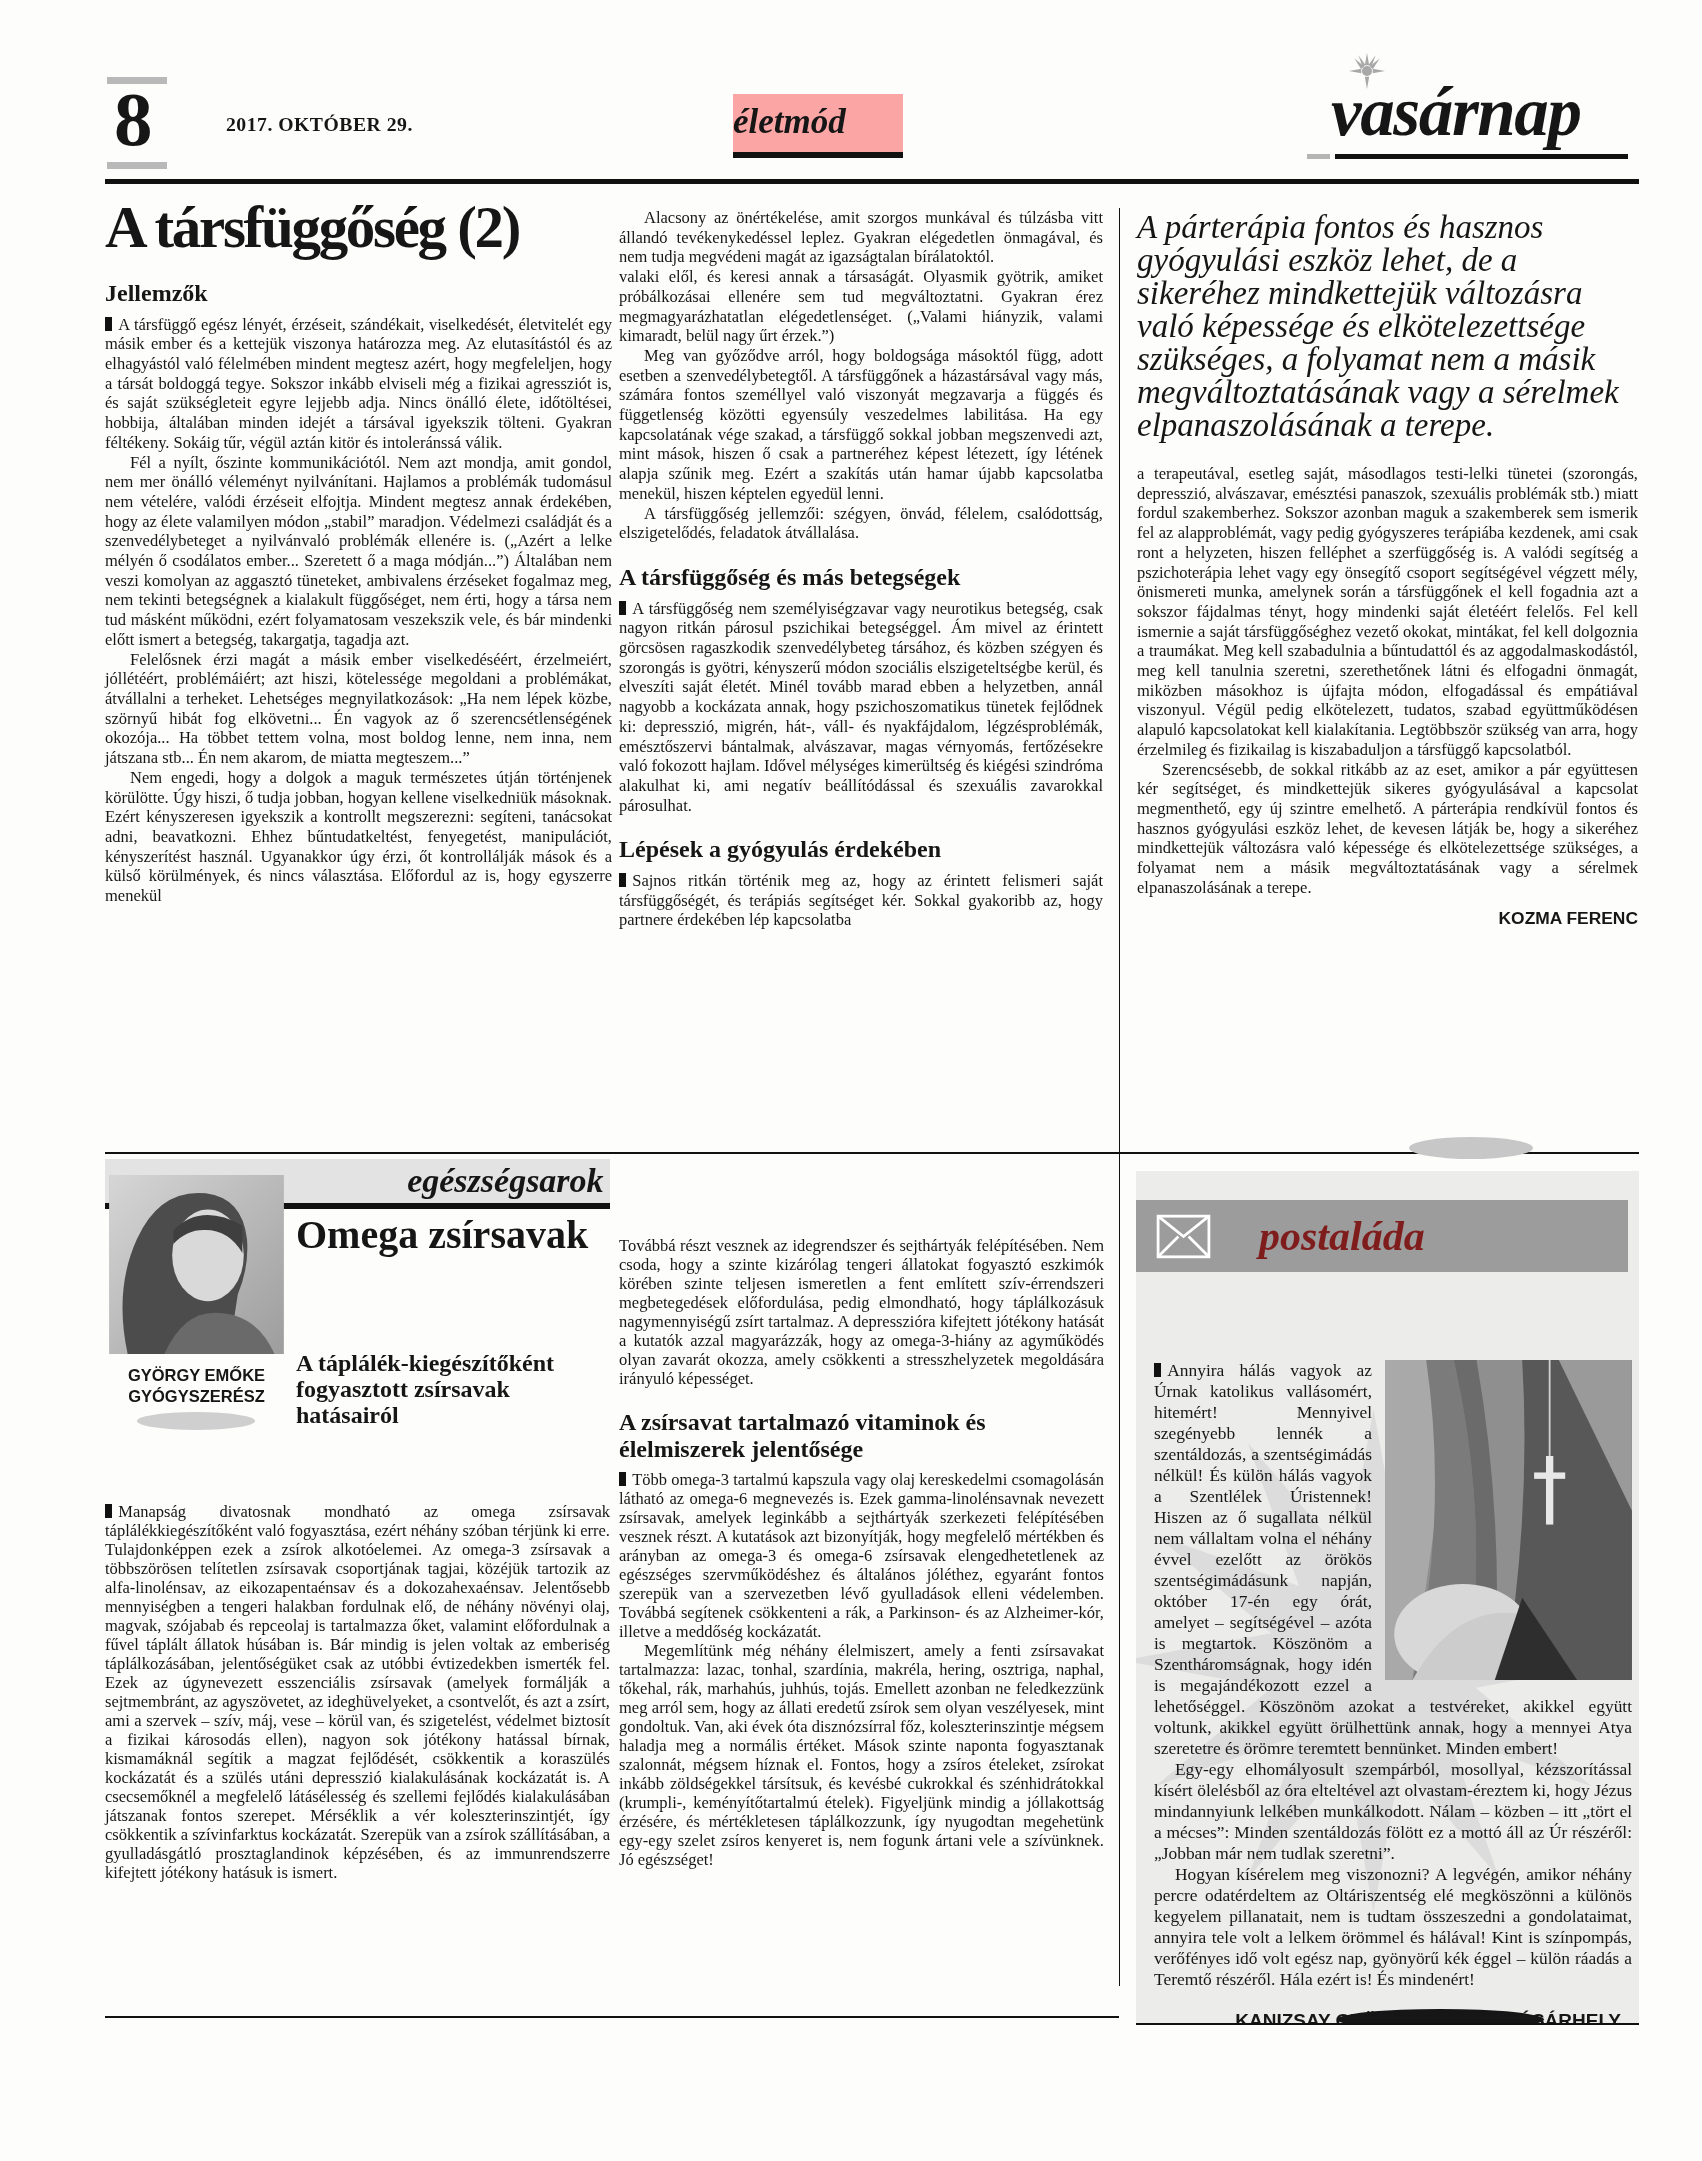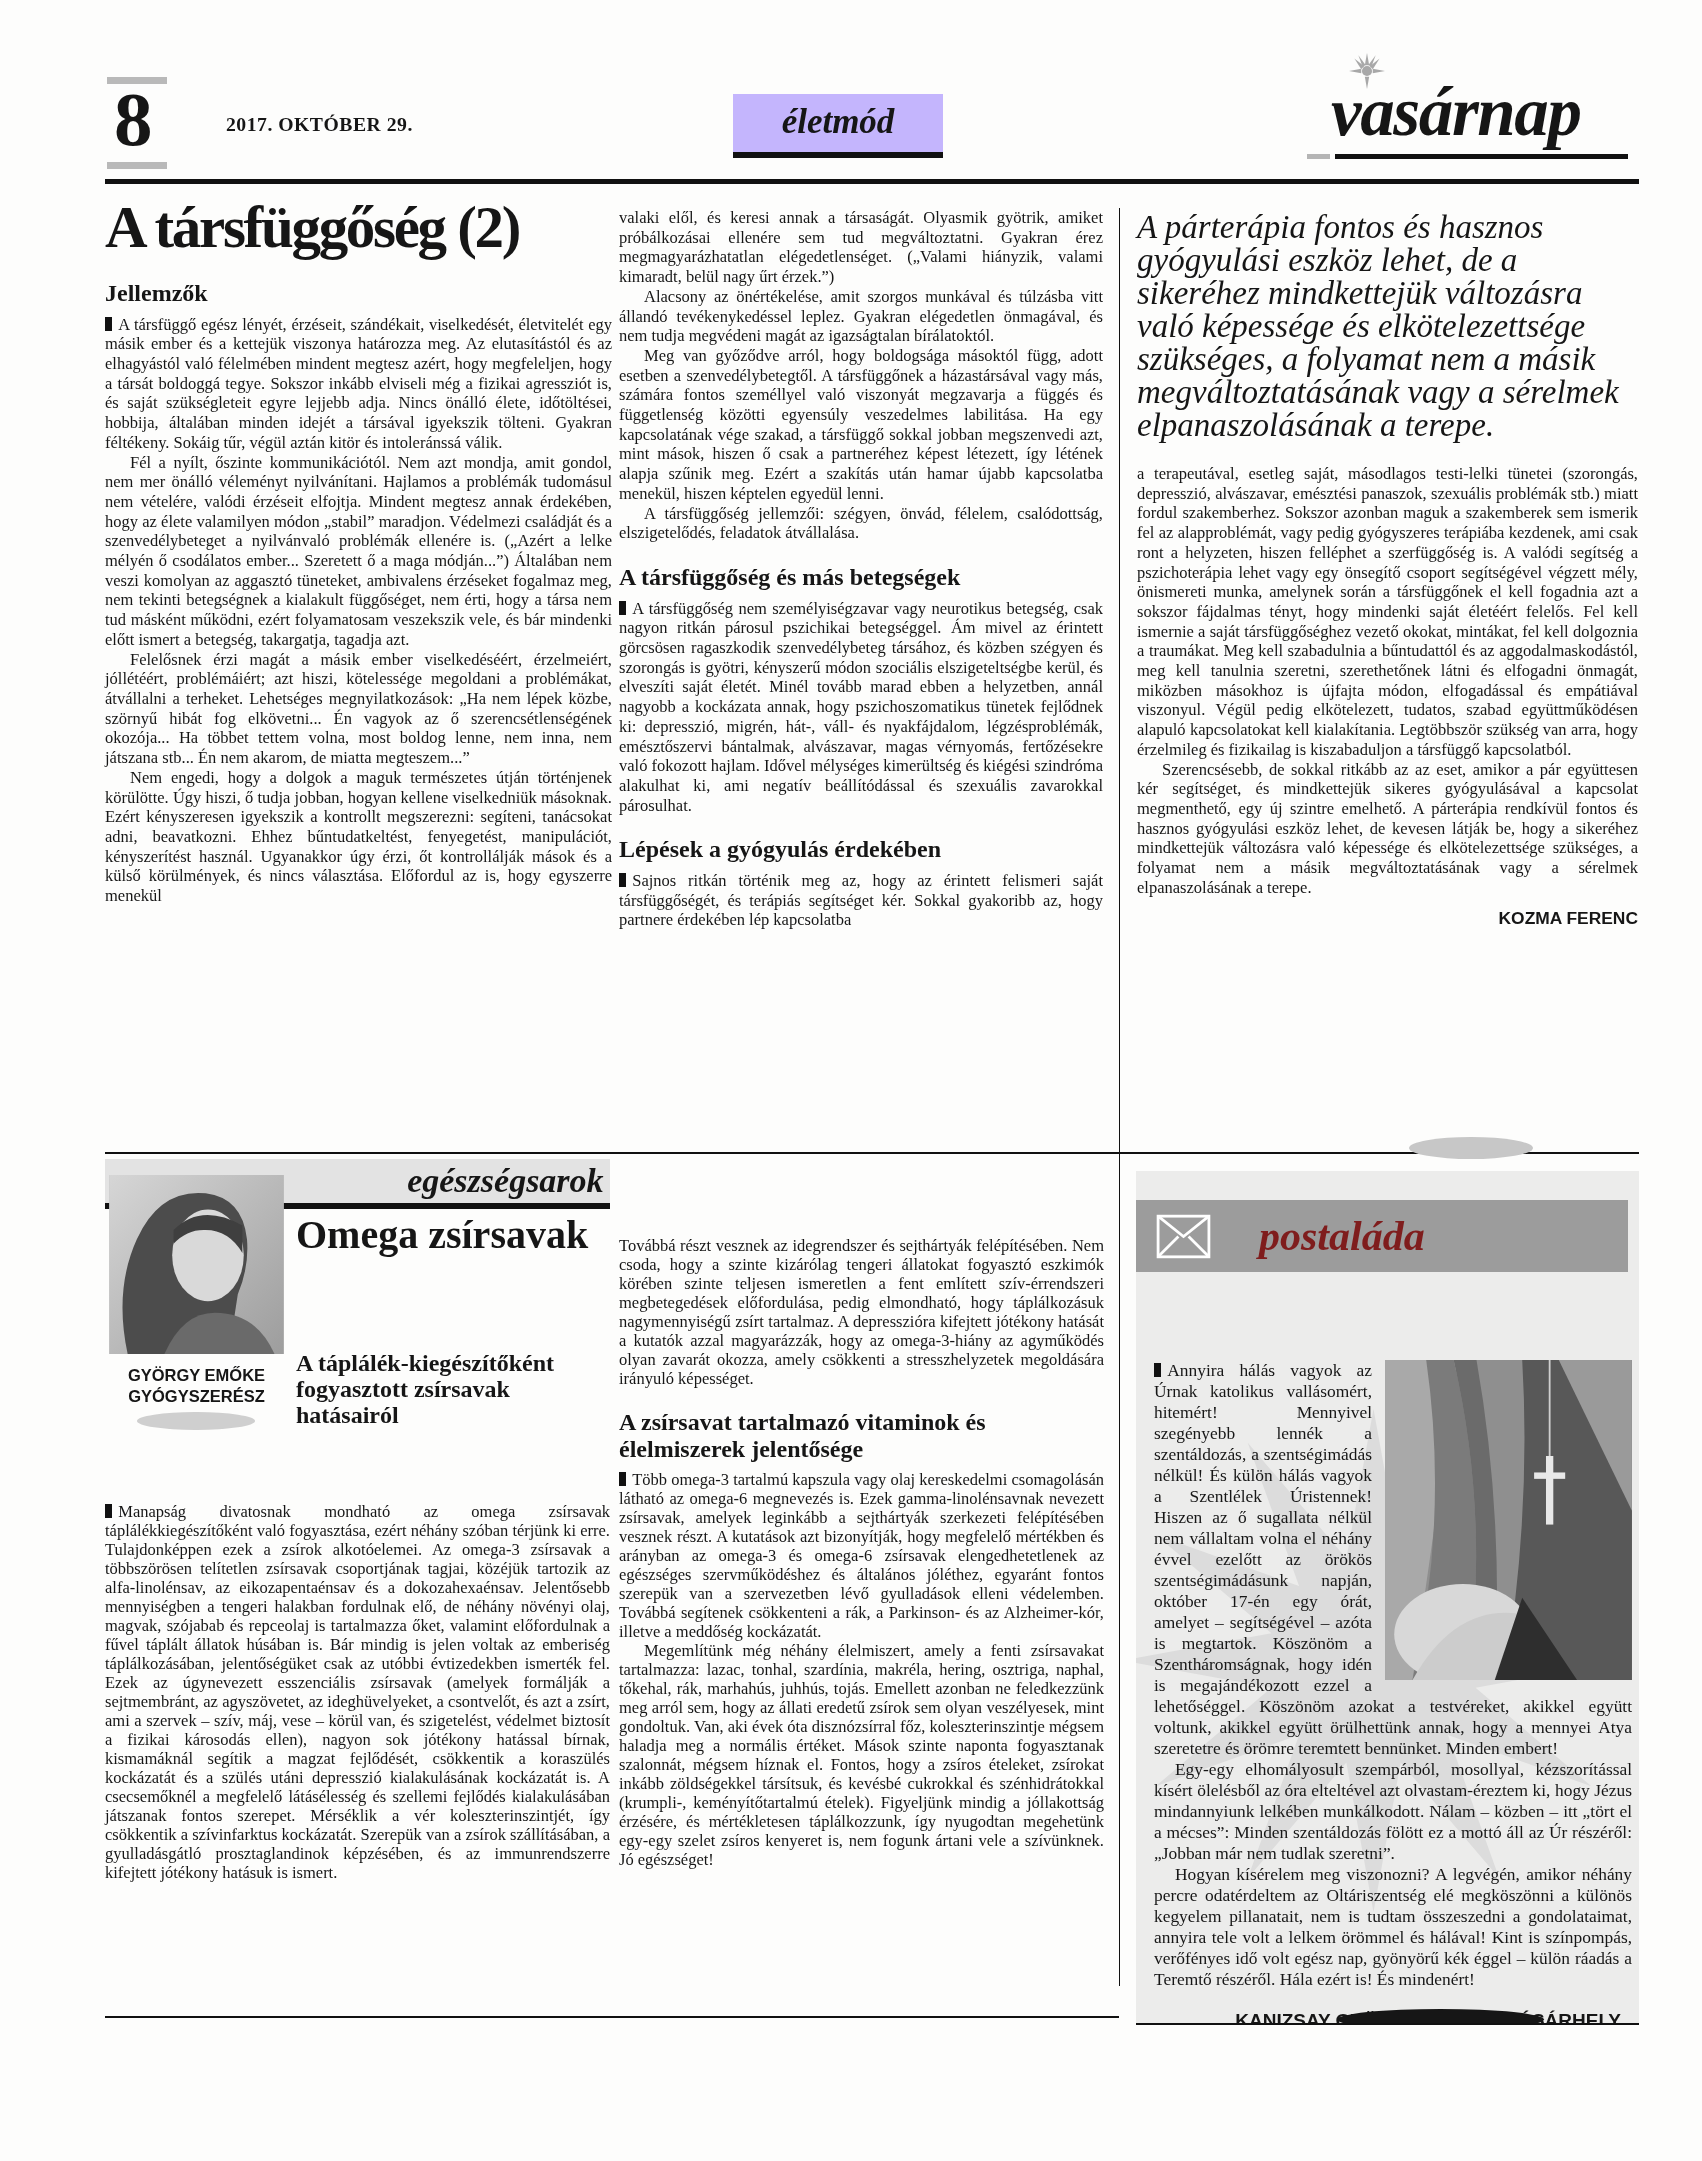--- a/index.html
+++ b/index.html
@@ -2,22 +2,22 @@
 <html style="font-size:7.3px"><head>
 <meta charset="utf-8">
 <style>
   html,body{margin:0;padding:0;background:#888;}
   .page{position:relative;width:1702px;height:2161px;background:#fdfdfc;color:#161616;
         font-family:"Liberation Serif",serif;overflow:hidden;}
   
   .pn-bar{position:absolute;width:60px;height:7.3px;background:#b9b9b9;}
   .page-number{position:absolute;left:114px;top:81px;font-size:77px;font-weight:bold;line-height:1;}
   .issue-date{position:absolute;left:226px;top:113px;font-size:19.7px;font-weight:bold;letter-spacing:0.5px;}
-  .badge{position:absolute;left:733px;top:94px;width:210px;height:58px;background:#c4b5fd;
-         border-bottom:6px solid #111;text-align:center;}
+  .badge{position:absolute;left:733px;top:94px;width:170px;height:58px;background:#fca5a5;
+         border-bottom:6px solid #111;}
   .badge span{font-style:italic;font-weight:bold;font-size:35px;line-height:56px;}
   .masthead{position:absolute;left:1307px;top:73px;width:339px;height:87px;}
   .masthead .mh-text{position:absolute;left:24px;top:0;font-style:italic;font-weight:bold;
         font-size:69px;line-height:78px;letter-spacing:-1.4px;}
   .mh-bar{position:absolute;left:27.5px;top:81px;width:293px;height:5px;background:#111;}
   .mh-gray{position:absolute;left:0px;top:81px;width:23px;height:5px;background:#b5b5b5;}
   .sun{position:absolute;left:42px;top:-20px;width:36px;height:36px;}
   .header-rule{position:absolute;left:105px;top:179px;width:1534px;height:4.6px;background:#111;}
   
   .col{position:absolute;text-align:justify;font-size:16.5px;line-height:19.7px;}
@@ -107,22 +107,22 @@
         <h3 class="blk h2">Jellemzők</h3>
         <p class="blk lead">A társfüggő egész lényét, érzéseit, szándékait, viselkedését, életvitelét egy másik ember és a kettejük viszonya határozza meg. Az elutasítástól és az elhagyástól való félelmében mindent megtesz azért, hogy megfeleljen, hogy a társát boldoggá tegye. Sokszor inkább elviseli még a fizikai agressziót is, és saját szükségleteit egyre lejjebb adja. Nincs önálló élete, időtöltései, hobbija, általában minden idejét a társával igyekszik tölteni. Gyakran féltékeny. Sokáig tűr, végül aztán kitör és intoleránssá válik.</p>
         <p class="blk p">Fél a nyílt, őszinte kommunikációtól. Nem azt mondja, amit gondol, nem mer önálló véleményt nyilvánítani. Hajlamos a problémák tudomásul nem vételére, valódi érzéseit elfojtja. Mindent megtesz annak érdekében, hogy az élete valamilyen módon „stabil” maradjon. Védelmezi családját és a szenvedélybeteget a nyilvánvaló problémák ellenére is. („Azért a lelke mélyén ő csodálatos ember... Szeretett ő a maga módján...”) Általában nem veszi komolyan az aggasztó tüneteket, ambivalens érzéseket fogalmaz meg, nem tekinti betegségnek a kialakult függőséget, nem érti, hogy a társa nem tud másként működni, ezért folyamatosam veszekszik vele, és bár mindenki előtt ismert a betegség, takargatja, tagadja azt.</p>
         <p class="blk p">Felelősnek érzi magát a másik ember viselkedéséért, érzelmeiért, jóllétéért, problémáiért; azt hiszi, kötelessége megoldani a problémákat, átvállalni a terheket. Lehetséges megnyilatkozások: „Ha nem lépek közbe, szörnyű hibát fog elkövetni... Én vagyok az ő szerencsétlenségének okozója... Ha többet tettem volna, most boldog lenne, nem inna, nem játszana stb... Én nem akarom, de miatta megteszem...”</p>
         <p class="blk p">Nem engedi, hogy a dolgok a maguk természetes útján történjenek körülötte. Úgy hiszi, ő tudja jobban, hogyan kellene viselkedniük másoknak. Ezért kényszeresen igyekszik a kontrollt megszerezni: segíteni, tanácsokat adni, beavatkozni. Ehhez bűntudatkeltést, fenyegetést, manipulációt, kényszerítést használ. Ugyanakkor úgy érzi, őt kontrollálják mások és a külső körülmények, és nincs választása. Előfordul az is, hogy egyszerre menekül</p>
       </div>
   </div>
 
   <div class="col" style="left:619px;top:208px;width:484px;">
     <div>
+        <p class="blk p">Alacsony az önértékelése, amit szorgos munkával és túlzásba vitt állandó tevékenykedéssel leplez. Gyakran elégedetlen önmagával, és nem tudja megvédeni magát az igazságtalan bírálatoktól.</p>
         <p class="blk cont">valaki elől, és keresi annak a társaságát. Olyasmik gyötrik, amiket próbálkozásai ellenére sem tud megváltoztatni. Gyakran érez megmagyarázhatatlan elégedetlenséget. („Valami hiányzik, valami kimaradt, belül nagy űrt érzek.”)</p>
-        <p class="blk p">Alacsony az önértékelése, amit szorgos munkával és túlzásba vitt állandó tevékenykedéssel leplez. Gyakran elégedetlen önmagával, és nem tudja megvédeni magát az igazságtalan bírálatoktól.</p>
         <p class="blk p">Meg van győződve arról, hogy boldogsága másoktól függ, adott esetben a szenvedélybetegtől. A társfüggőnek a házastársával vagy más, számára fontos személlyel való viszonyát megzavarja a függés és függetlenség közötti egyensúly veszedelmes labilitása. Ha egy kapcsolatának vége szakad, a társfüggő sokkal jobban megszenvedi azt, mint mások, hiszen ő csak a partneréhez képest létezett, így létének alapja szűnik meg. Ezért a szakítás után hamar újabb kapcsolatba menekül, hiszen képtelen egyedül lenni.</p>
         <p class="blk p">A társfüggőség jellemzői: szégyen, önvád, félelem, csalódottság, elszigetelődés, feladatok átvállalása.</p>
         <h3 class="blk h2">A társfüggőség és más betegségek</h3>
         <p class="blk lead">A társfüggőség nem személyiségzavar vagy neurotikus betegség, csak nagyon ritkán párosul pszichikai betegséggel. Ám mivel az érintett görcsösen ragaszkodik szenvedélybeteg társához, és közben szégyen és szorongás is gyötri, kényszerű módon szociális elszigeteltségbe kerül, és elveszíti saját életét. Minél tovább marad ebben a helyzetben, annál nagyobb a kockázata annak, hogy pszichoszomatikus tünetek fejlődnek ki: depresszió, migrén, hát-, váll- és nyakfájdalom, légzésproblémák, emésztőszervi bántalmak, alvászavar, magas vérnyomás, fertőzésekre való fokozott hajlam. Idővel mélységes kimerültség és kiégési szindróma alakulhat ki, ami negatív beállítódással és szexuális zavarokkal párosulhat.</p>
         <h3 class="blk h2">Lépések a gyógyulás érdekében</h3>
         <p class="blk lead">Sajnos ritkán történik meg az, hogy az érintett felismeri saját társfüggőségét, és terápiás segítséget kér. Sokkal gyakoribb az, hogy partnere érdekében lép kapcsolatba</p>
       </div>
   </div>
 
   <div class="vrule"></div>

